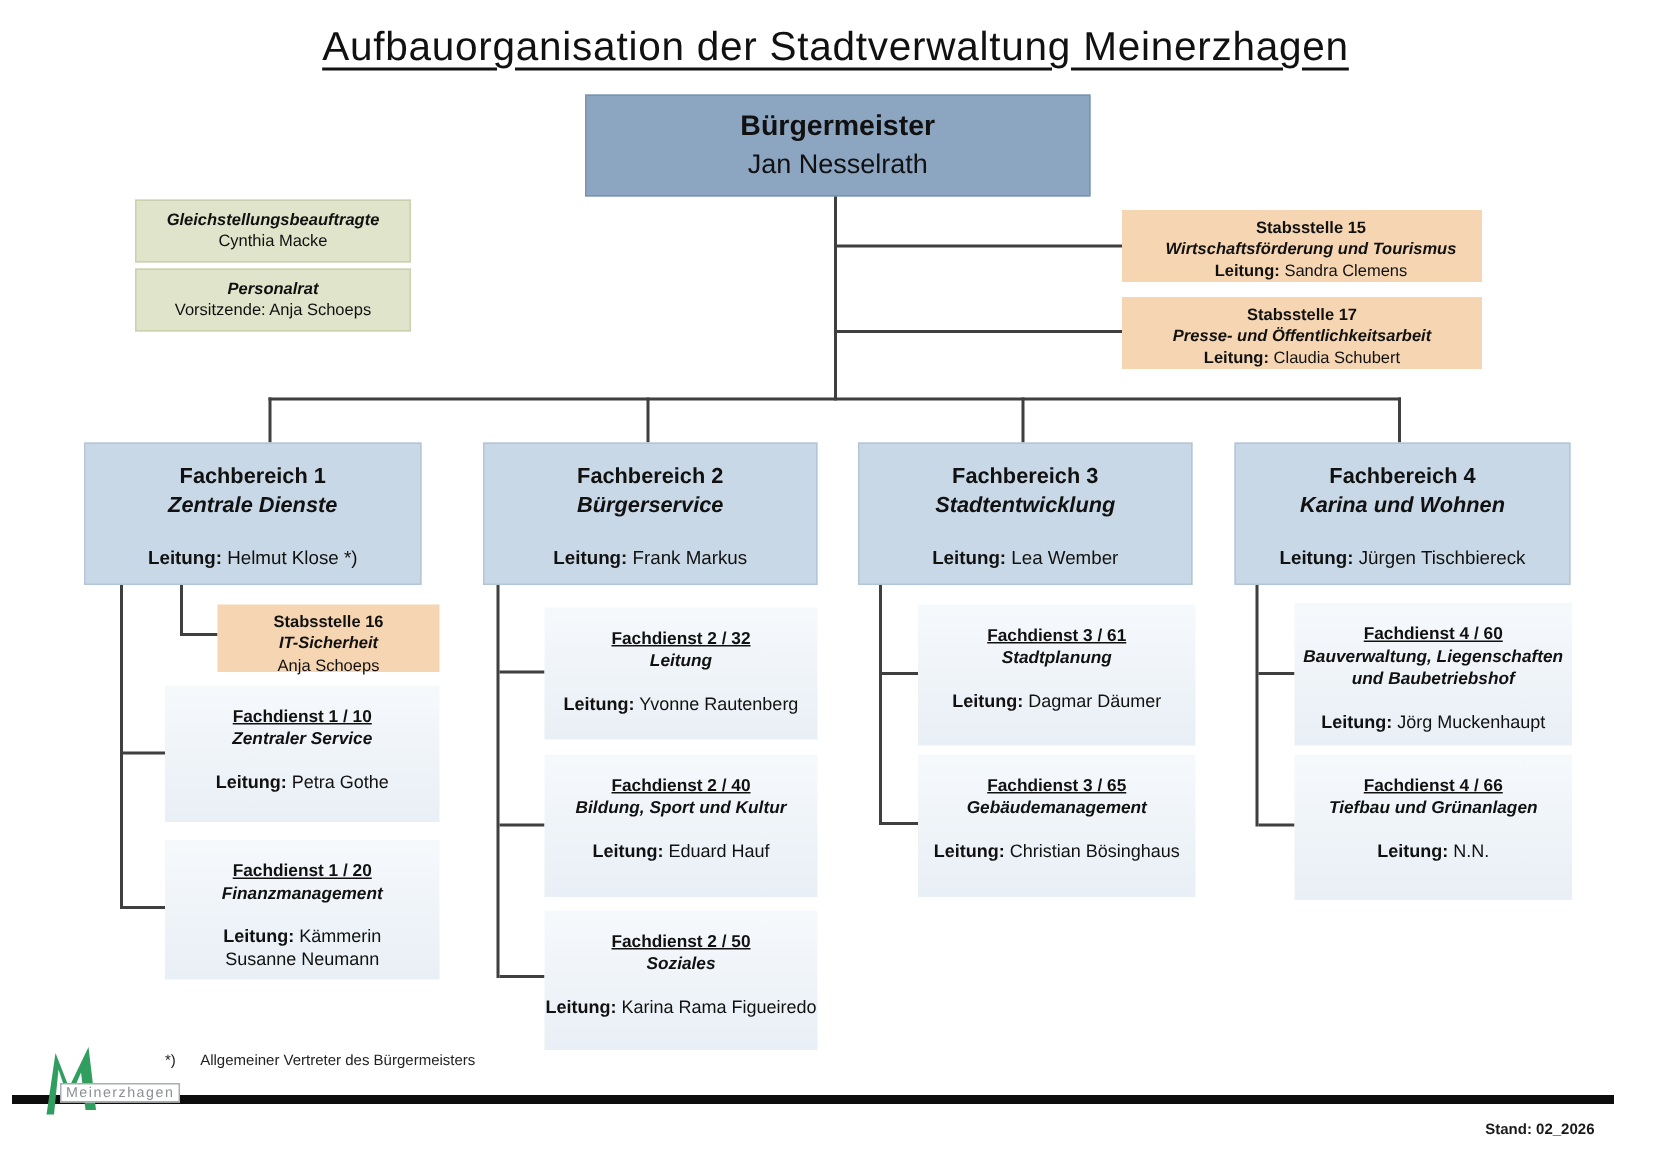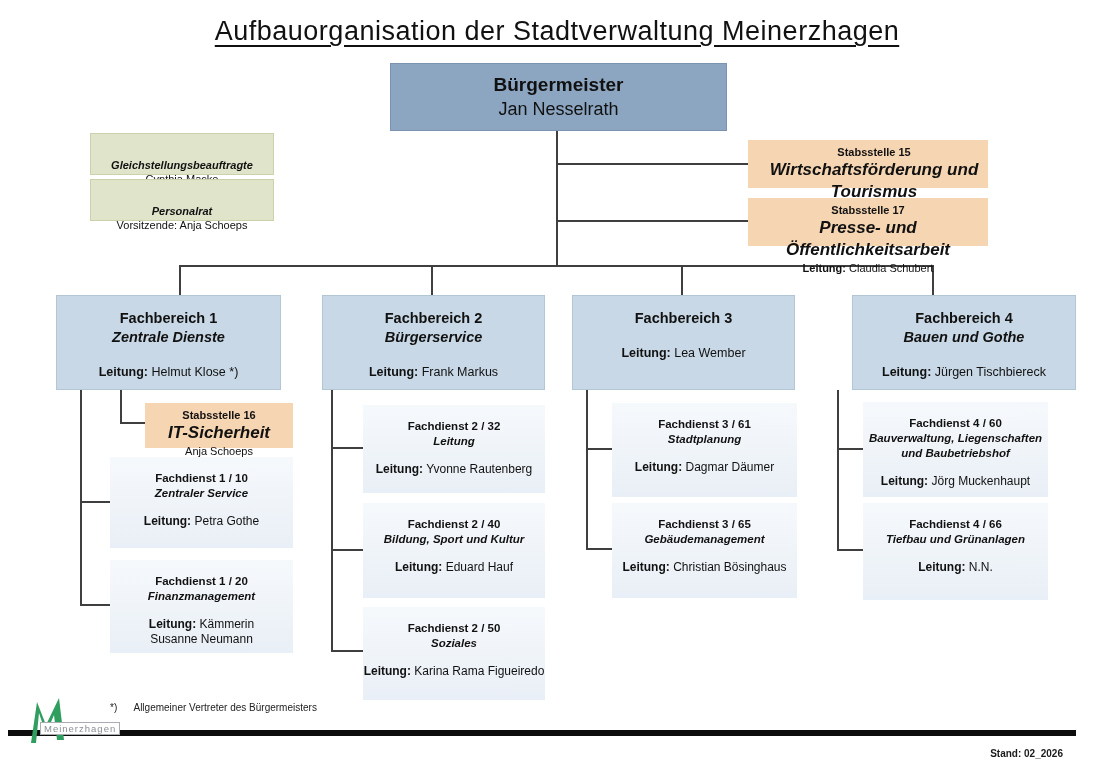--- a/index.html
+++ b/index.html
@@ -5,48 +5,48 @@
   html,body{margin:0;padding:0;background:#fff;}
   #page{position:relative;width:1114px;height:780px;background:#fff;overflow:hidden;
         font-family:"Liberation Sans","DejaVu Sans",sans-serif;color:#111;border-radius:10px;}
   #title{position:absolute;left:0;top:16px;width:100%;text-align:center;
          font-size:27px;letter-spacing:.5px;
          text-decoration:underline;text-underline-offset:5px;text-decoration-thickness:2px;}
   .box{position:absolute;box-sizing:border-box;text-align:center;line-height:1.3;}
   .head-box{background:var(--head_fill,#8CA6C2);border:1px solid #7b93ae;padding-top:9px;}
   .head-box .role{font-size:19px;font-weight:bold;}
   .head-box .name{font-size:18px;text-align:center;}
-  .green-box{background:var(--advisory_fill,#DFE4CA);border:1px solid #c9d1ad;padding-top:24px;}
+  .green-box{background:var(--advisory_fill,#DFE4CA);border:1px solid #c9d1ad;padding-top:6px;}
   .green-box .title{font-size:11px;font-weight:bold;font-style:italic;}
   .green-box .name{font-size:11px;}
   .stab-box{background:var(--stab_fill,#F6D5B2);padding-top:5px;}
   .stab-box .title{font-size:11px;font-weight:bold;}
-  .stab-box .subtitle{font-size:17px;font-weight:bold;font-style:italic;}
+  .stab-box .subtitle{font-size:11px;font-weight:bold;font-style:italic;}
   .stab-box .leader{font-size:11px;}
   .dept-box{background:var(--dept_fill,#C8D8E6);border:1px solid #b3c6d6;padding-top:13px;}
   .dept-box .title{font-size:14.5px;font-weight:bold;}
   .dept-box .subtitle{font-size:14.5px;font-weight:bold;font-style:italic;}
   .dept-box .leader{font-size:12.5px;margin-top:17px;}
   .unit-box{background:linear-gradient(180deg,var(--unit_fill_top,#F6F9FC) 0%,var(--unit_fill_bottom,#E9EFF6) 100%);padding-top:14px;}
-  .unit-box .title{font-size:11.5px;font-weight:bold;}
+  .unit-box .title{font-size:11.5px;font-weight:bold;text-decoration:underline;}
   .unit-box .subtitle{font-size:11.5px;font-weight:bold;font-style:italic;}
   .unit-box .leader{font-size:12px;margin-top:13px;}
   .leader .lbl{font-weight:bold;}
   .narrow-leader{max-width:150px;margin-left:auto;margin-right:auto;}
   .cline{position:absolute;background:var(--line,#3F3F3F);}
   
   .pos-head{left:390px;top:63px;width:337px;height:68px;}
   .pos-green1{left:90px;top:133px;width:184px;height:42px;}
   .pos-green2{left:90px;top:179px;width:184px;height:42px;}
   .pos-stab15{left:748px;top:140px;width:240px;height:48px;padding-left:12px;}
   .pos-stab17{left:748px;top:198px;width:240px;height:48px;}
   .pos-fb1{left:56px;top:295px;width:225px;height:95px;}
   .pos-fb2{left:322px;top:295px;width:223px;height:95px;}
   .pos-fb3{left:572px;top:295px;width:223px;height:95px;}
-  .pos-fb4{left:852px;top:295px;width:224px;height:95px;}
+  .pos-fb4{left:823px;top:295px;width:224px;height:95px;}
   .pos-stab16{left:145px;top:403px;width:148px;height:45px;}
   .pos-fd110{left:110px;top:457px;width:183px;height:91px;}
   .pos-fd120{left:110px;top:560px;width:183px;height:93px;}
   .pos-fd232{left:363px;top:405px;width:182px;height:88px;}
   .pos-fd240{left:363px;top:503px;width:182px;height:95px;}
   .pos-fd250{left:363px;top:607px;width:182px;height:93px;}
   .pos-fd361{left:612px;top:403px;width:185px;height:94px;}
   .pos-fd365{left:612px;top:503px;width:185px;height:95px;}
   .pos-fd460{left:863px;top:402px;width:185px;height:95px;}
   .pos-fd466{left:863px;top:503px;width:185px;height:97px;}
@@ -132,28 +132,29 @@
   <div class="box dept-box pos-fb2">
     <div class="title">Fachbereich 2</div>
     <div class="subtitle">Bürgerservice</div>
     <div class="leader">
       <span class="lbl">Leitung:</span>
       <span class="val">Frank Markus</span>
     </div>
   </div>
   <div class="box dept-box pos-fb3">
     <div class="title">Fachbereich 3</div>
+    <div class="subtitle">Stadtentwicklung</div>
     <div class="leader">
       <span class="lbl">Leitung:</span>
       <span class="val">Lea Wember</span>
     </div>
   </div>
   <div class="box dept-box pos-fb4">
     <div class="title">Fachbereich 4</div>
-    <div class="subtitle">Bauen und Gothe</div>
+    <div class="subtitle">Karina und Wohnen</div>
     <div class="leader">
       <span class="lbl">Leitung:</span>
       <span class="val">Jürgen Tischbiereck</span>
     </div>
   </div>
 
   <div class="box stab-box pos-stab16">
     <div class="title">Stabsstelle 16</div>
     <div class="subtitle">IT-Sicherheit</div>
     <div class="leader">Anja Schoeps</div>

